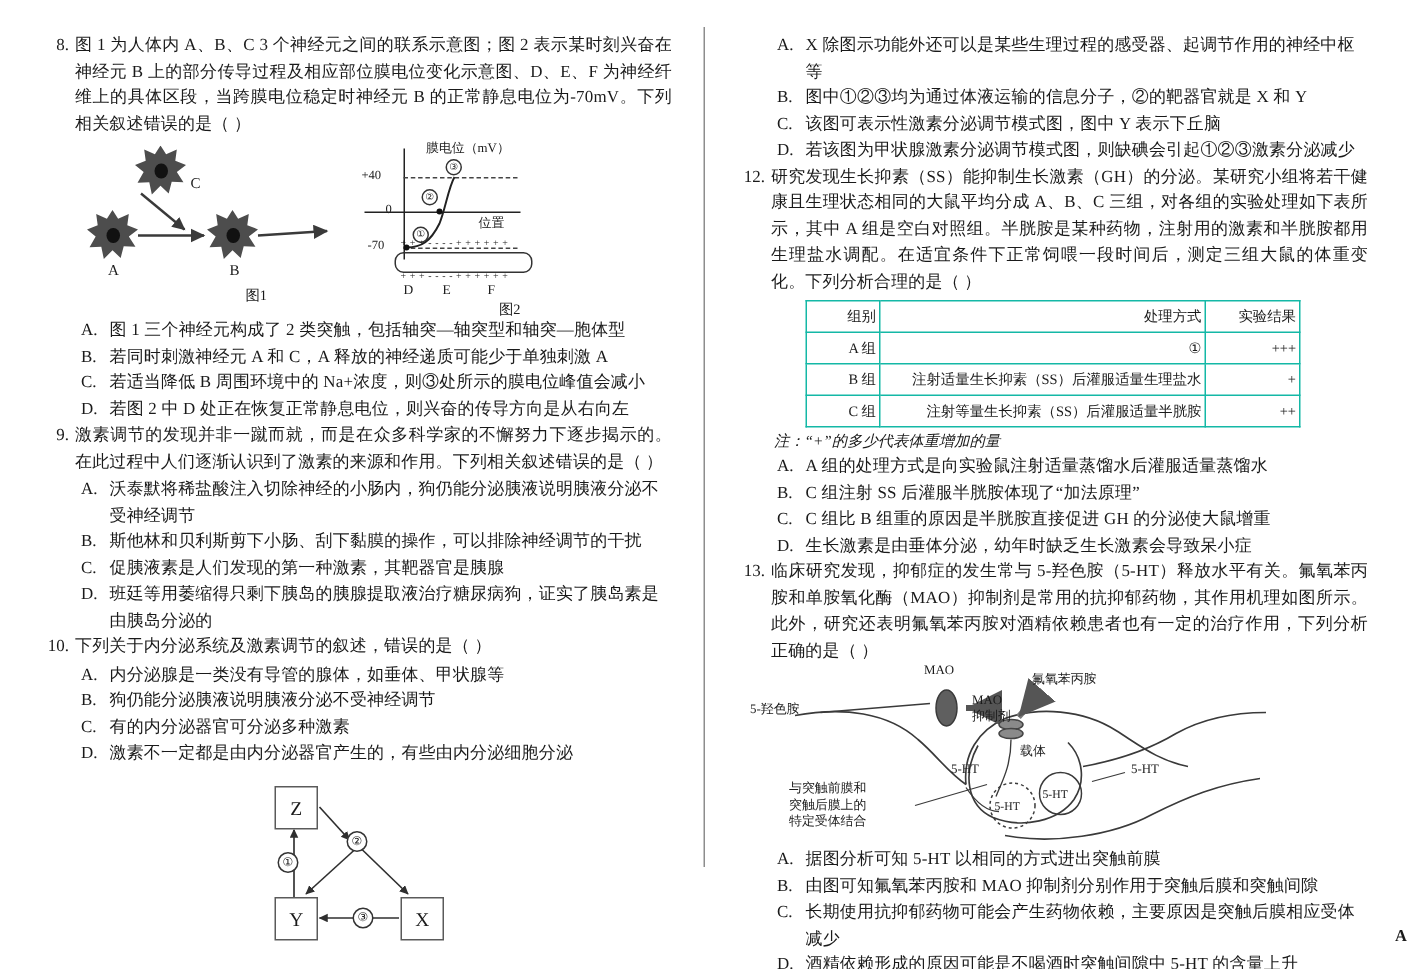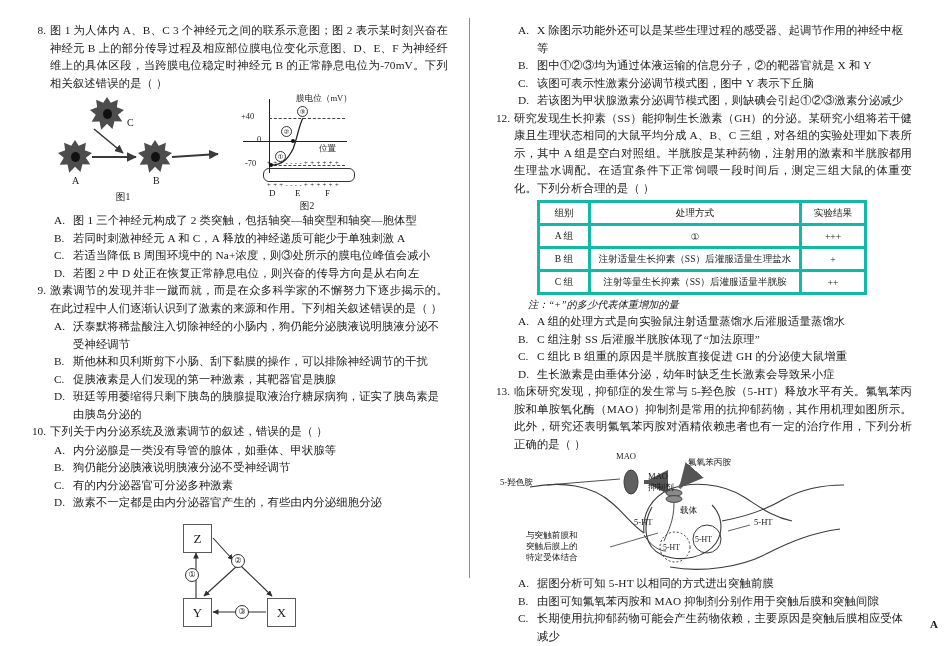--- a/index.html
+++ b/index.html
@@ -67,27 +67,27 @@
   }
   .opt-k {
     width: 19px;
     flex: 0 0 19px;
   }
   .opt-t {
     flex: 1 1 auto;
     letter-spacing: 0.15px;
   }
   .note {
-    margin-left: 36px;
+    margin-left: 24px;
     font-size: 10.2px;
     line-height: 16px;
     font-style: italic;
   }
   .fig-cap {
-    text-align: center;
+    text-align: right;
     font-size: 9.6px;
     margin-top: 1px;
   }
 
   
   .figblock1 {
     position: relative;
     height: 115px;
     margin: 3px 0 2px 0;
   }
@@ -120,21 +120,21 @@
     position: absolute;
     left: 205px;
     top: 0;
     width: 150px;
     height: 112px;
   }
   .f2 .ax-y { position:absolute; left:36px; top:4px; width:0; height:74px; border-left:1px solid #222; }
   .f2 .ax-x { position:absolute; left:10px; top:46px; width:104px; height:0; border-top:1px solid #222; }
   .f2 .tick { position:absolute; font-size:8.4px; }
   .f2 .dash { position:absolute; border-top:1px dashed #444; height:0; }
-  .f2 .ylab { position:absolute; font-size:8.6px; left:40px; top:-2px; white-space:nowrap;padding-left:23px; }
+  .f2 .ylab { position:absolute; font-size:8.6px; left:28px; top:-2px; white-space:nowrap;padding-left:23px; }
   .f2 .xlab { position:absolute; font-size:8.6px; left:86px; top:48px; }
   .f2 .circ {
     position:absolute; width:9px; height:9px; border:1px solid #333;
     border-radius:50%; font-size:6.6px; line-height:9px; text-align:center;
   }
   .f2 .dot { position:absolute; width:4px; height:4px; background:#111; border-radius:50%; }
   .f2 .nerve {
     position:absolute; left:30px; top:73px; width:90px; height:12px;
     border:1px solid #333; border-radius:6px;
   }
@@ -171,23 +171,23 @@
   }
 
   
   .tbl {
     border-collapse: collapse;
     margin: 3px auto 2px auto;
     width: 330px;
     font-size: 9.6px;
   }
   .tbl td, .tbl th {
-    border: 3px solid #14b8a6;
+    border: 1px solid #14b8a6;
     padding: 3.5px 2px;
-    text-align: center;
+    text-align: right;
     font-weight: normal;
   }
   .tbl .c-grp { width: 44px; }
   .tbl .c-res { width: 58px; }
 
   
   .synfig {
     position: relative;
     width: 420px;
     height: 118px;

